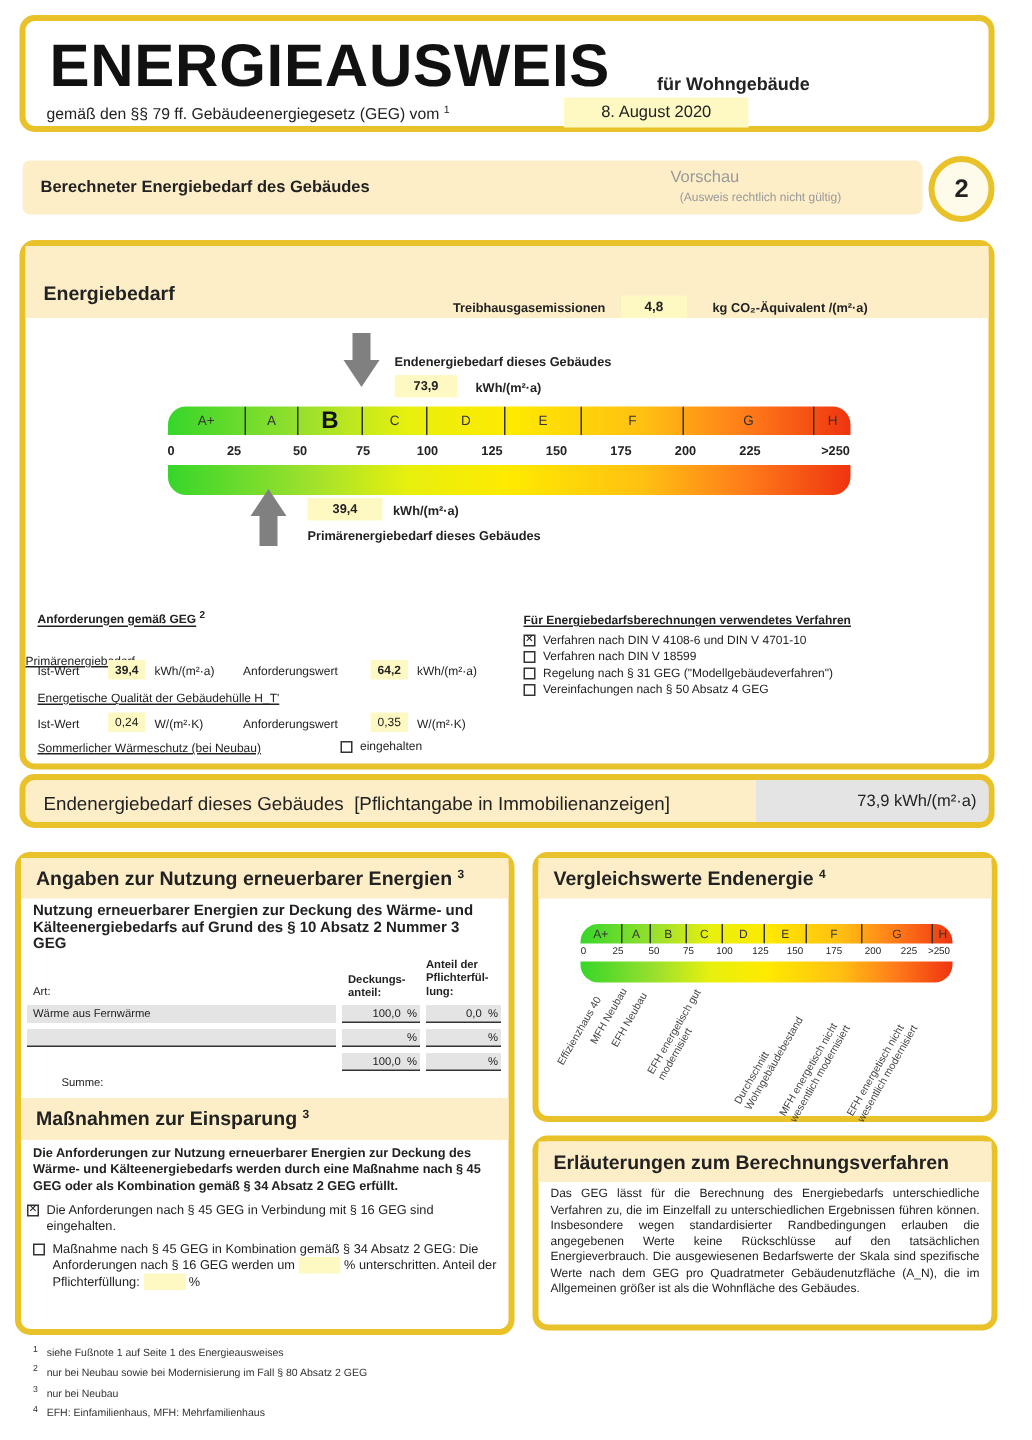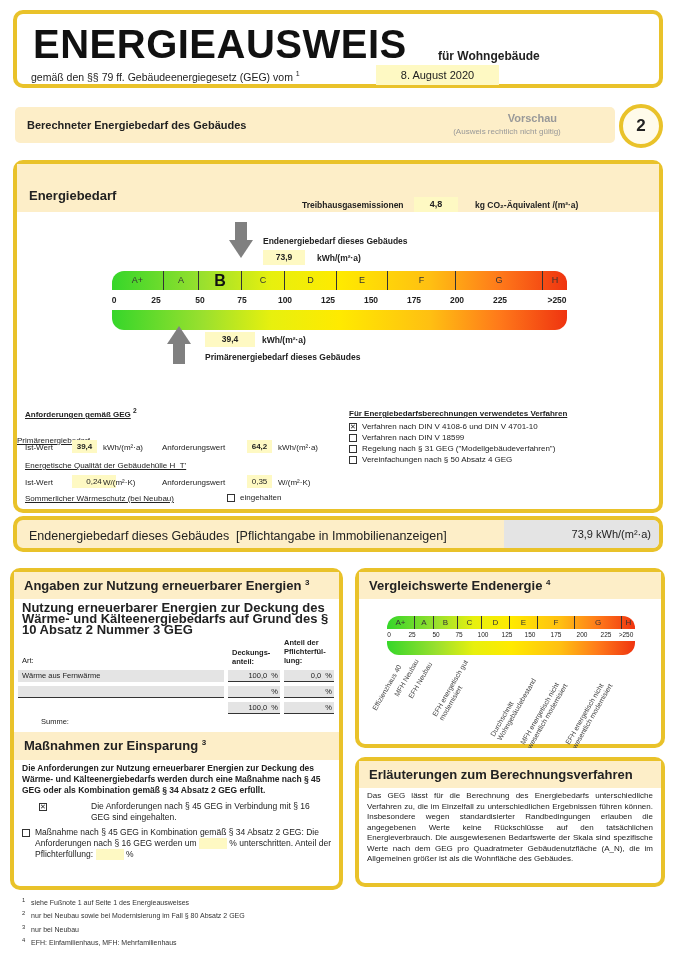--- a/index.html
+++ b/index.html
@@ -12,21 +12,21 @@
   #hdr { left: 13px; top: 10px; width: 650px; height: 78px; }
   #hdr .big { position: absolute; left: 16px; top: 8px; font-size: 40px; font-weight: bold; letter-spacing: 0.5px; color: #111; }
   #hdr .sub { position: absolute; left: 421px; top: 35px; font-size: 12px; font-weight: bold; }
   #hdr .law { position: absolute; left: 14px; top: 56px; font-size: 10.5px; }
   #hdr .law sup { font-size: 7px; }
   #hdr .date { position: absolute; left: 359px; top: 51px; width: 123px; height: 20px; line-height: 20px; font-size: 11px; }
 
   
   #band { position: absolute; left: 15px; top: 107px; width: 600px; height: 36px; background: #fdeec8; border-radius: 5px; }
   #band .t { position: absolute; left: 12px; top: 12px; font-size: 11px; font-weight: bold; }
-  #band .v1 { position: absolute; right: 58px; top: 5px; font-size: 11px; color: #999; font-weight: bold; width: 110px; text-align: right; }
+  #band .v1 { position: absolute; right: 58px; top: 5px; font-size: 11px; color: #999; font-weight: normal; width: 110px; text-align: left; }
   #band .v2 { position: absolute; right: 38px; top: 20px; font-size: 8px; color: #999; width: 140px; text-align: center; }
   #pagecircle { position: absolute; left: 619px; top: 104px; width: 44px; height: 44px; border-radius: 50%; border: 4px solid #e9c22a; background: #fffbea; text-align: center; line-height: 36px; font-size: 17px; font-weight: bold; }
 
   
   #eb { left: 13px; top: 160px; width: 650px; height: 353px; }
   #eb .title { height: 33px; padding: 24px 12px; font-size: 13px; font-weight: bold; }
   .small { font-size: 8px; }
   .abs { position: absolute; }
   .scale-bar { position: absolute; height: 19px; border-radius: 12px 12px 0 0; overflow: hidden; background: linear-gradient(to right, #36d62a 0%, #9ae02e 20%, #e7f00e 35%, #ffea00 50%, #ffbf12 70%, #ff7a1a 85%, #ef3410 100%); }
   .scale-bar2 { position: absolute; height: 20px; border-radius: 0 0 12px 12px; background: linear-gradient(to right, #36d62a 0%, #9ae02e 20%, #e7f00e 35%, #ffea00 50%, #ffbf12 70%, #ff7a1a 85%, #ef3410 100%); }
@@ -116,21 +116,21 @@
   <div class="abs small u" style="left:0; top:262px;margin-top:10px;">Primärenergiebedarf</div>
   <div class="abs small" style="left:8px; top:279px;">Ist-Wert</div>
   <div class="abs gray-box small" style="left:55px; top:276px; width:25px; height:13px; line-height:13px; font-weight:bold;">39,4</div>
   <div class="abs small" style="left:86px; top:279px;">kWh/(m²·a)</div>
   <div class="abs small" style="left:145px; top:279px;">Anforderungswert</div>
   <div class="abs gray-box small" style="left:230px; top:276px; width:25px; height:13px; line-height:13px; font-weight:bold;">64,2</div>
   <div class="abs small" style="left:261px; top:279px;">kWh/(m²·a)</div>
 
   <div class="abs small u" style="left:8px; top:297px;">Energetische Qualität der Gebäudehülle H_T'</div>
   <div class="abs small" style="left:8px; top:314px;">Ist-Wert</div>
-  <div class="abs gray-box small" style="left:55px; top:311px; width:44px; height:13px; line-height:13px;">0,24</div>
+  <div class="abs gray-box small" style="left:55px; top:311px; width:25px; height:13px; line-height:13px;">0,24</div>
   <div class="abs small" style="left:86px; top:314px;">W/(m²·K)</div>
   <div class="abs small" style="left:145px; top:314px;">Anforderungswert</div>
   <div class="abs gray-box small" style="left:230px; top:311px; width:25px; height:13px; line-height:13px;">0,35</div>
   <div class="abs small" style="left:261px; top:314px;">W/(m²·K)</div>
 
   <div class="abs small u" style="left:8px; top:330px;">Sommerlicher Wärmeschutz (bei Neubau)</div>
   <div class="abs small" style="left:210px; top:329px;"><span class="cb"></span><span>eingehalten</span></div>
 
   <div class="abs small u" style="left:332px; top:245px; font-weight:bold;">Für Energiebedarfsberechnungen verwendetes Verfahren</div>
   <div class="abs small" style="left:332px; top:257px; line-height:11px;">
@@ -141,39 +141,39 @@
   </div>
 </div>
 
 <div class="frame head-band" id="endbar">
   <div class="t"><span>Endenergiebedarf dieses Gebäudes</span>&nbsp; <span>[Pflichtangabe in Immobilienanzeigen]</span></div>
   <div class="v">73,9 kWh/(m²·a)</div>
 </div>
 
 <div class="frame" id="ren">
   <div class="sec-title head-band"><span>Angaben zur Nutzung erneuerbarer Energien</span> <sup style="font-size:8px;">3</sup></div>
-  <div style="padding:3px 8px; font-size:13px; font-weight:bold; line-height:11px;">Nutzung erneuerbarer Energien zur Deckung des Wärme- und Kälteenergiebedarfs auf Grund des § 10 Absatz 2 Nummer 3 GEG</div>
+  <div style="padding:3px 8px; font-size:10px; font-weight:bold; line-height:11px;">Nutzung erneuerbarer Energien zur Deckung des Wärme- und Kälteenergiebedarfs auf Grund des § 10 Absatz 2 Nummer 3 GEG</div>
   <div style="position:relative; height:92px; font-size:7.5px;">
     <div class="abs" style="left:8px; top:18px;">Art:</div>
     <div class="abs" style="left:218px; top:10px; width:50px; font-weight:bold;">Deckungs-anteil:</div>
     <div class="abs" style="left:270px; top:0; width:52px; font-weight:bold;">Anteil der Pflichterfül-lung:</div>
     <div class="abs row-g" style="left:4px; top:32px; width:206px; height:12px; padding-left:4px; line-height:12px;">Wärme aus Fernwärme</div>
     <div class="abs row-g" style="left:214px; top:32px; width:52px; height:12px; line-height:12px; text-align:right; padding-right:2px; border-bottom:1.5px solid #333;"><span>100,0</span> &nbsp;<span>%</span></div>
     <div class="abs row-g" style="left:270px; top:32px; width:50px; height:12px; line-height:12px; text-align:right; padding-right:2px; border-bottom:1.5px solid #333;"><span>0,0</span> &nbsp;<span>%</span></div>
     <div class="abs row-g" style="left:4px; top:48px; width:206px; height:12px; border-bottom:1.5px solid #333;"></div>
     <div class="abs row-g" style="left:214px; top:48px; width:52px; height:12px; line-height:12px; text-align:right; padding-right:2px; border-bottom:1.5px solid #333;">%</div>
     <div class="abs row-g" style="left:270px; top:48px; width:50px; height:12px; line-height:12px; text-align:right; padding-right:2px; border-bottom:1.5px solid #333;">%</div>
     <div class="abs" style="left:8px; top:79px;padding-left:19px;">Summe:</div>
     <div class="abs row-g" style="left:214px; top:64px; width:52px; height:12px; line-height:12px; text-align:right; padding-right:2px; border-bottom:1.5px solid #333;"><span>100,0</span> &nbsp;<span>%</span></div>
     <div class="abs row-g" style="left:270px; top:64px; width:50px; height:12px; line-height:12px; text-align:right; padding-right:2px; border-bottom:1.5px solid #333;">%</div>
   </div>
 
   <div class="sec-title head-band" style="margin-top:2px;"><span>Maßnahmen zur Einsparung</span> <sup style="font-size:8px;">3</sup></div>
   <div style="padding:3px 8px; font-size:8.5px; font-weight:bold; line-height:11px;">Die Anforderungen zur Nutzung erneuerbarer Energien zur Deckung des Wärme- und Kälteenergiebedarfs werden durch eine Maßnahme nach § 45 GEG oder als Kombination gemäß § 34 Absatz 2 GEG erfüllt.</div>
-  <div style="padding:2px 8px 0 25px; font-size:8.5px; line-height:11px; display:flex;gap:39px;">
+  <div style="padding:2px 8px 0 4px; font-size:8.5px; line-height:11px; display:flex;">
       <span class="cb" style="flex:none; margin-top:2px;">✕</span>
       <span>Die Anforderungen nach § 45 GEG in Verbindung mit § 16 GEG sind eingehalten.</span>
     </div>
   <div style="padding:4px 8px 0 8px; font-size:8.5px; line-height:11px; display:flex;">
       <span class="cb" style="flex:none; margin-top:2px;"></span>
       <span><span>Maßnahme nach § 45 GEG in Kombination gemäß § 34 Absatz 2 GEG: Die Anforderungen nach § 16 GEG werden um</span> <span class="gray-box" style="width:28px;">&nbsp;</span> <span>%</span> <span>unterschritten. Anteil der Pflichterfüllung:</span> <span class="gray-box" style="width:28px;">&nbsp;</span> <span>%</span></span>
     </div>
 </div>
 
 <div class="frame" id="cmp">

